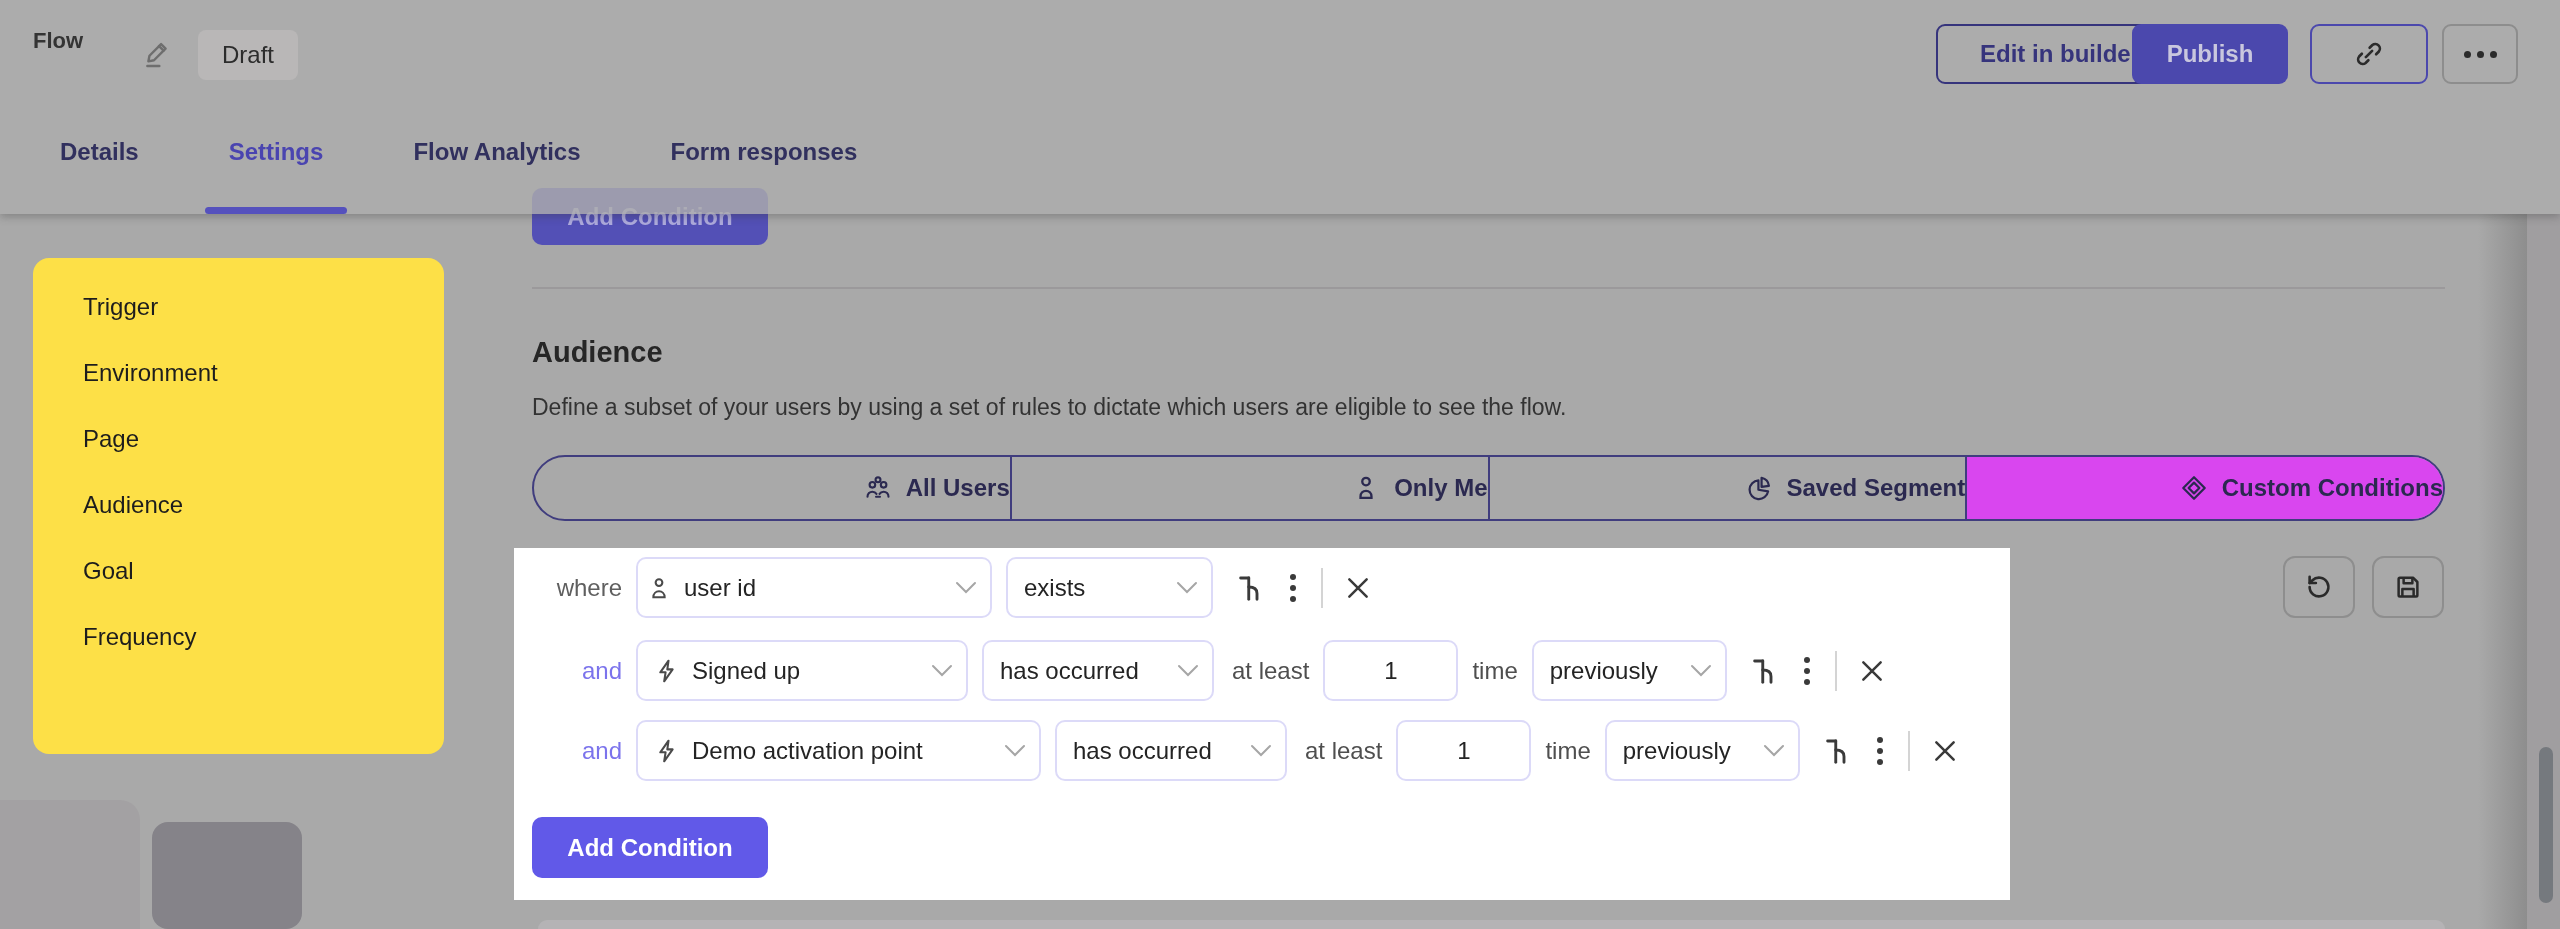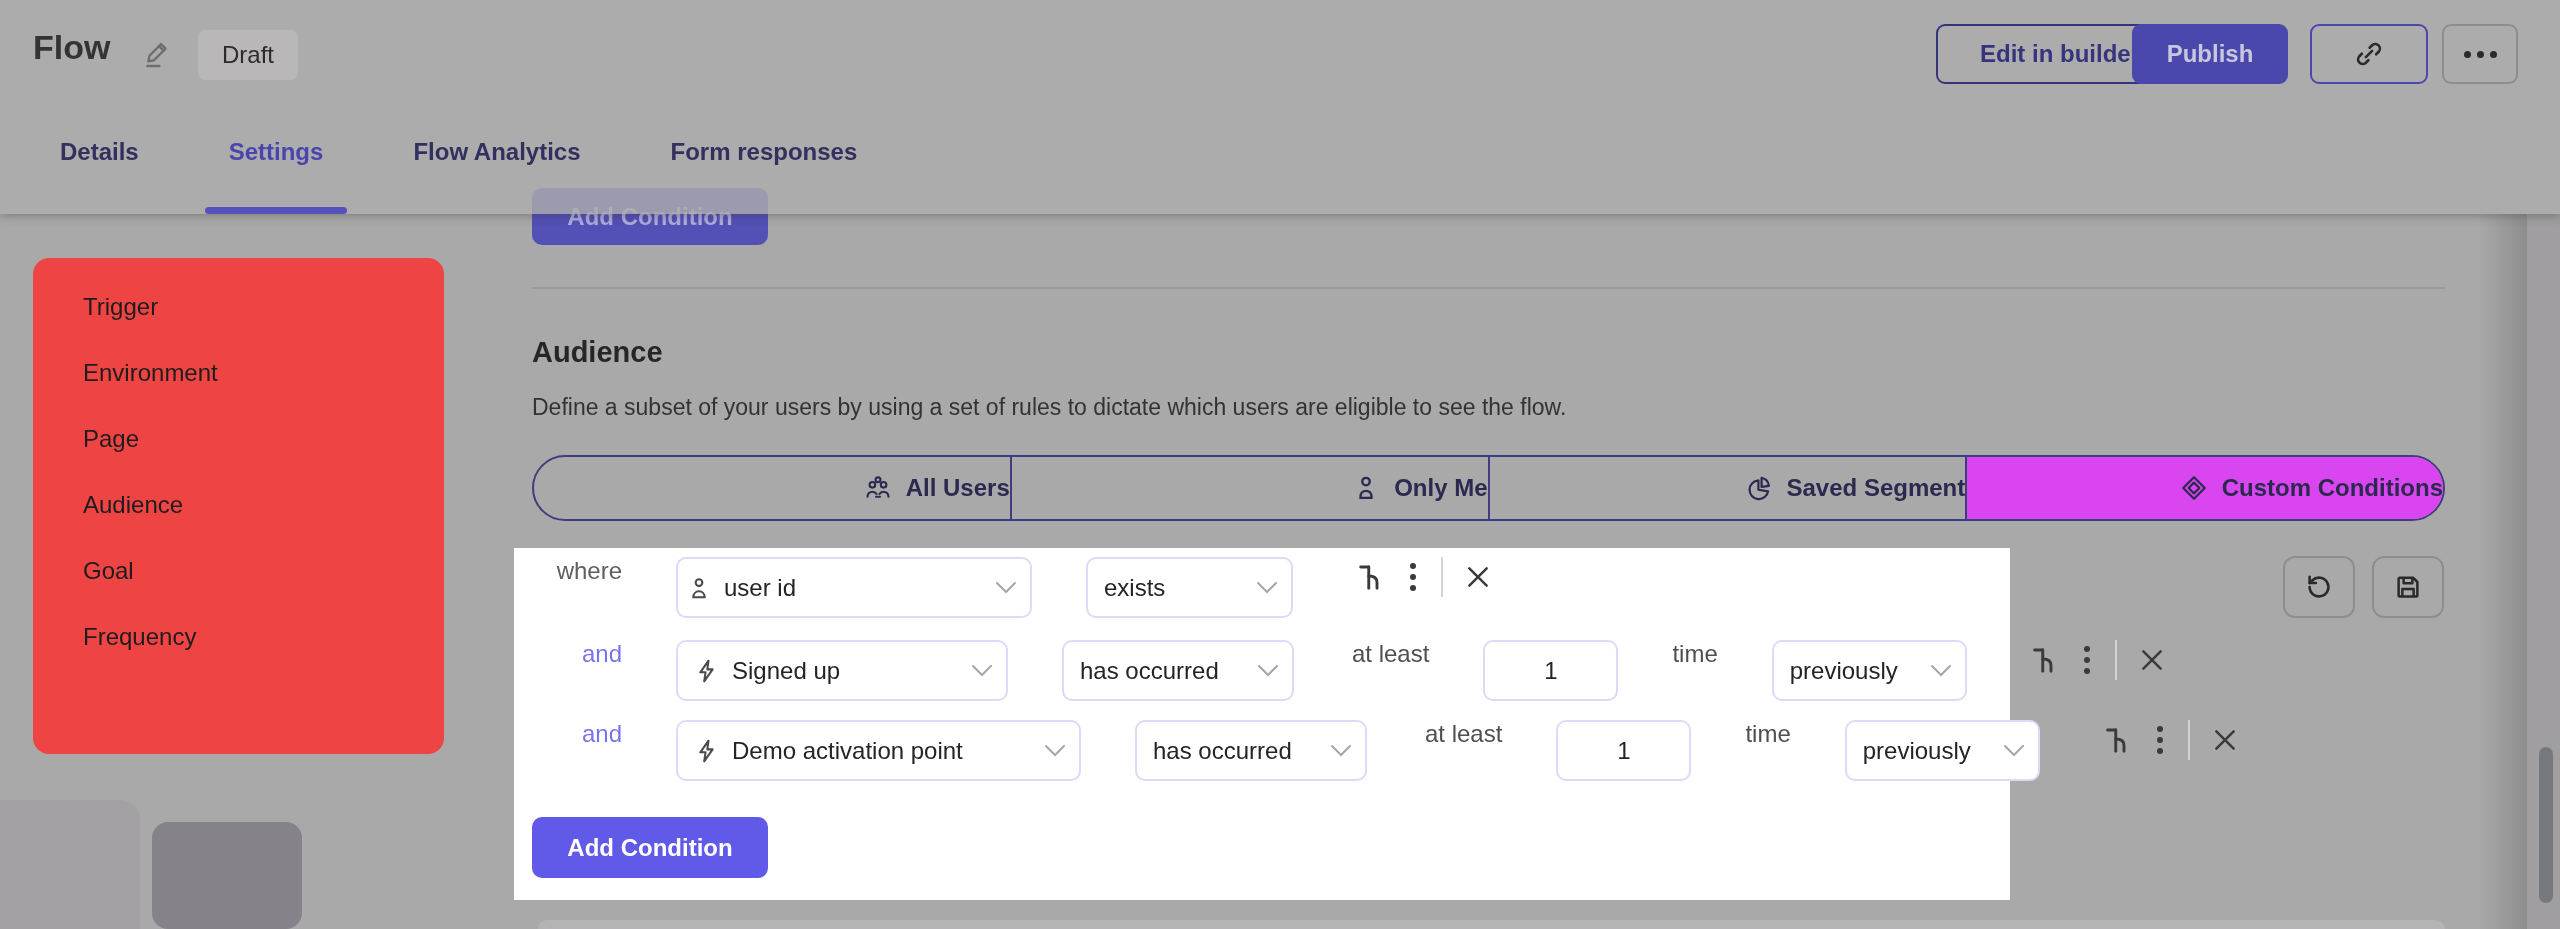--- a/index.html
+++ b/index.html
@@ -2,21 +2,21 @@
 <html><head>
 <meta charset="utf-8">
 <style>
   html,body{margin:0;padding:0;background:#888;}
   .stage{position:relative;width:2560px;height:929px;overflow:hidden;
     background:#a9a9a9;font-family:"Liberation Sans","DejaVu Sans",sans-serif;}
 
   
   .header{position:absolute;left:0;top:0;width:2560px;height:214px;
     background:rgba(172,172,172,0.82);z-index:6;box-shadow:0 3px 8px rgba(50,50,50,0.30);}
-  .app-title{position:absolute;left:33px;top:28px;font-size:34px;font-weight:bold;color:#343434;}
+  .app-title{position:absolute;left:33px;top:28px;font-size:22px;font-weight:bold;color:#343434;}
   .edit-icon{position:absolute;left:142px;top:38px;width:32px;height:32px;color:#6e6e6e;}
   .draft-badge{position:absolute;left:198px;top:30px;height:50px;line-height:50px;
     padding:0 24px;background:#b9b7b7;border-radius:8px;font-size:24px;color:#2c2c2c;}
   .hbtn{position:absolute;top:24px;height:60px;border-radius:9px;display:flex;
     align-items:center;justify-content:center;font-size:24px;font-weight:bold;box-sizing:border-box;cursor:pointer;}
   .btn-edit-builder{left:1936px;width:248px;border:2px solid #36347c;color:#36347c;}
   .btn-publish{left:2132px;width:156px;background:#4b48ad;color:#c9c7de;}
   .btn-link{left:2310px;width:118px;border:2px solid #4b48ad;color:#2b2b2b;}
   .btn-more{left:2442px;width:76px;border:2px solid #8d8d8d;color:#2b2b2b;gap:6px;}
   .btn-more .dot{width:7px;height:7px;border-radius:50%;background:#2b2b2b;}
@@ -24,40 +24,40 @@
   .tab{position:relative;font-size:24px;font-weight:600;color:#31305e;line-height:48px;cursor:pointer;}
   .tab.active{color:#4a44b0;}
   .tab.active::after{content:"";position:absolute;left:-24px;right:-24px;bottom:0;
     height:7px;border-radius:4px;background:#5551bd;}
 
   
   .ghost-btn{position:absolute;left:532px;top:188px;width:236px;height:57px;z-index:4;
     background:#5350b6;border-radius:10px;display:flex;align-items:center;justify-content:center;
     color:#aeabdd;font-size:24px;font-weight:600;cursor:pointer;}
   .section-divider{position:absolute;left:532px;top:287px;width:1913px;height:2px;background:#9b999b;}
-  .sidebar{position:absolute;left:33px;top:258px;width:411px;height:496px;background:#ef4444;
+  .sidebar{position:absolute;left:33px;top:258px;width:411px;height:496px;background:#fde047;
     border-radius:16px;padding:16px 0;box-sizing:border-box;z-index:2;}
   .side-item{height:66px;line-height:66px;padding-left:50px;font-size:24px;color:#1d1d1d;cursor:pointer;}
   .widget-light{position:absolute;left:0;top:800px;width:140px;height:129px;background:#a3a1a3;border-radius:0 20px 0 0;}
   .widget-dark{position:absolute;left:152px;top:822px;width:150px;height:107px;background:#858389;border-radius:16px;}
 
   
   .aud-heading{position:absolute;left:532px;top:336px;font-size:29px;font-weight:bold;color:#262626;}
   .aud-desc{position:absolute;left:532px;top:394px;font-size:23px;color:#333333;}
   .segmented{position:absolute;left:532px;top:455px;width:1913px;height:66px;
     border:2px solid #403d7e;border-radius:34px;box-sizing:border-box;display:flex;overflow:hidden;}
   .segment{flex:1;display:flex;align-items:center;justify-content:flex-end;gap:14px;
     font-size:24px;font-weight:600;color:#2b2950;border-left:2px solid #403d7e;cursor:pointer;}
   .segment:first-child{border-left:none;}
   .segment.selected{background:#d946ef;}
   .seg-icon{width:28px;height:28px;flex:none;}
 
   
   .panel{position:absolute;left:514px;top:548px;width:1496px;height:352px;background:#ffffff;z-index:3;}
-  .cond-row{position:absolute;left:29px;height:61px;display:flex;align-items:flex-start;gap:40px;}
+  .cond-row{position:absolute;left:29px;height:61px;display:flex;align-items:center;}
   .row-1{top:9px;}.row-2{top:92px;}.row-3{top:172px;}
   .prefix{width:93px;box-sizing:border-box;padding-right:14px;text-align:right;font-size:24px;color:#5f5f5f;flex:none;}
   .prefix.and{color:#7b73ec;}
   .dd{height:61px;box-sizing:border-box;border:2px solid #dcdaf8;border-radius:10px;background:#fff;
     display:flex;align-items:center;padding:0 44px 0 16px;position:relative;flex:none;cursor:pointer;}
   .dd .dd-icon{width:26px;height:26px;margin-right:12px;color:#4a4a4a;flex:none;}
   .dd .dd-label{font-size:24px;color:#242424;white-space:nowrap;}
   .dd .chev{position:absolute;right:13px;top:50%;margin-top:-7px;width:22px;height:14px;color:#a6a6a6;}
   .w-field1{width:356px;padding-left:8px;}.w-op1{width:207px;}
   .w-event2{width:332px;}.w-event3{width:405px;}.w-op2{width:232px;}.w-tf{width:195px;}

